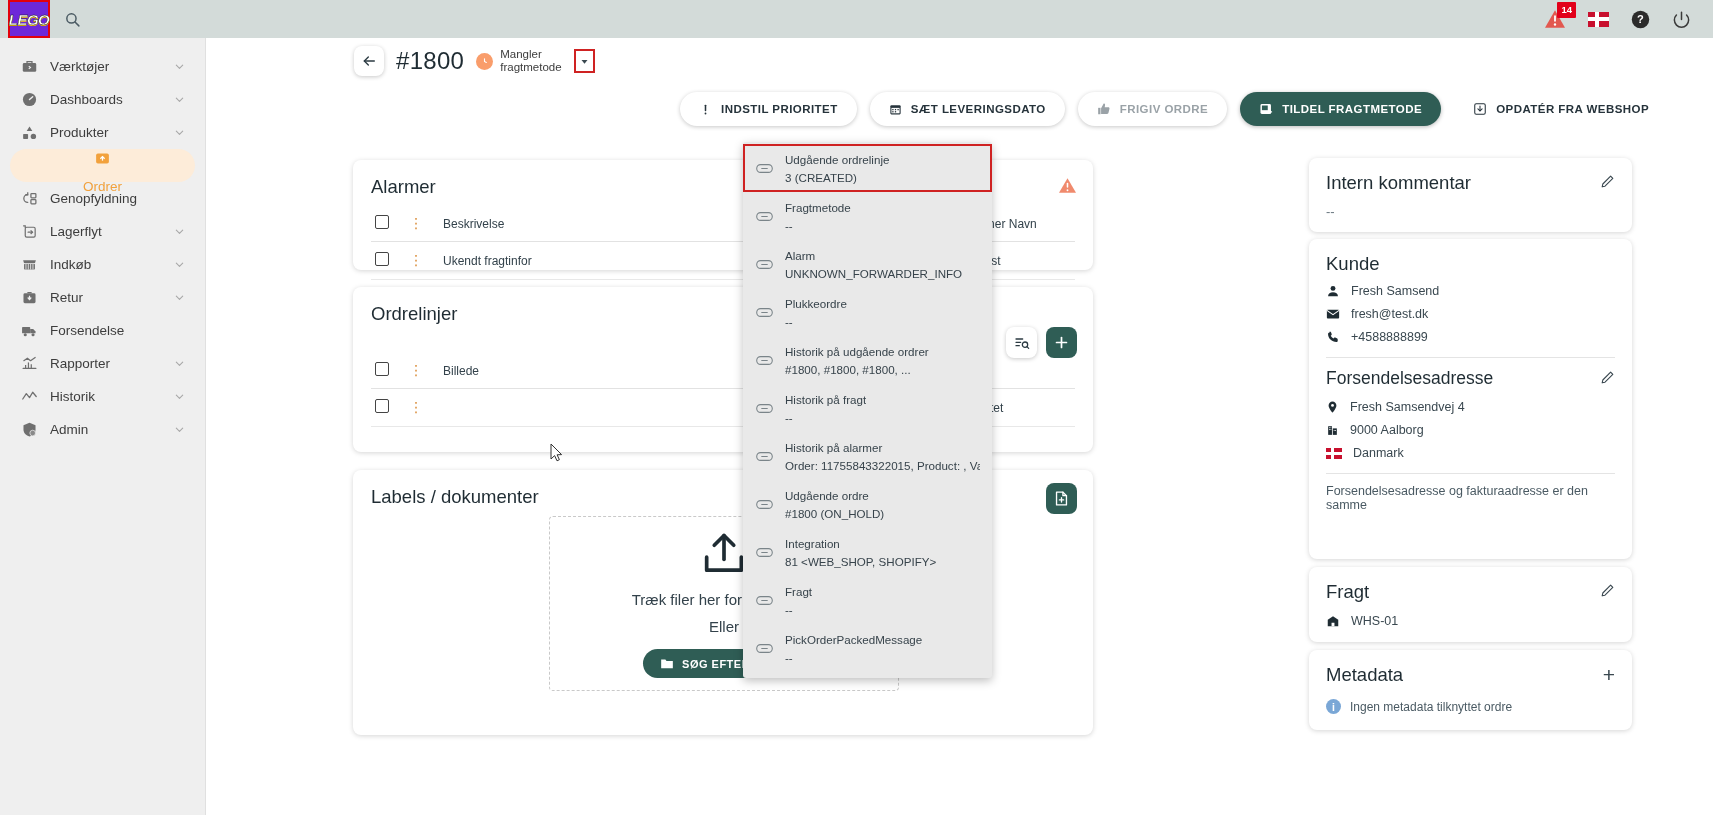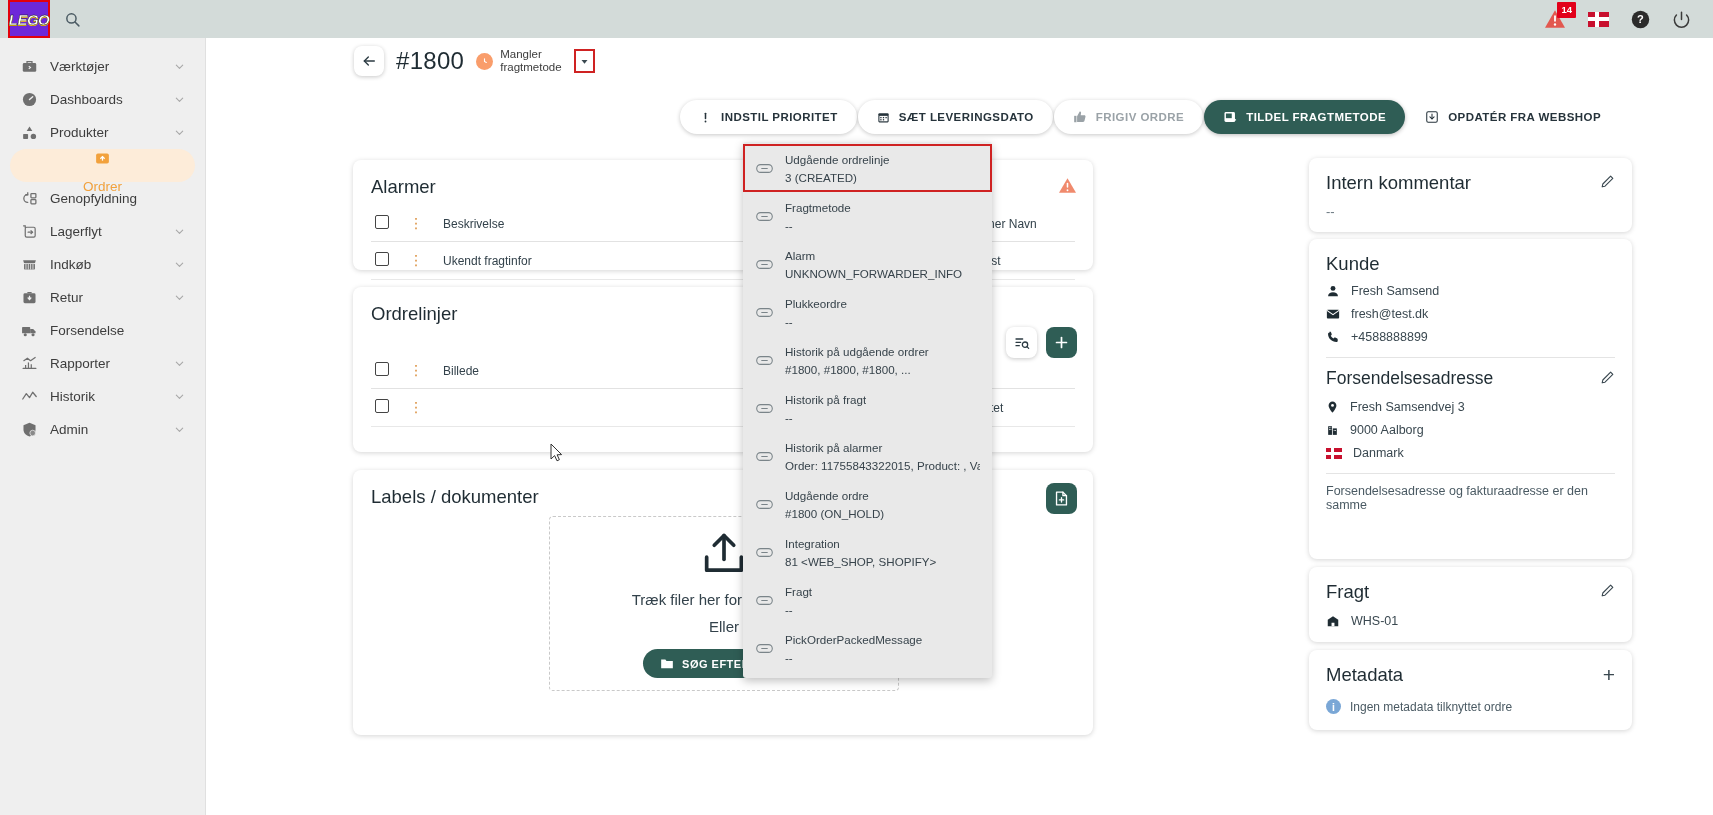--- a/index.html
+++ b/index.html
@@ -87,21 +87,21 @@
   .clock-dot {
     width: 17px; height: 17px; border-radius: 50%; background: #f99d6b;
     display: flex; align-items: center; justify-content: center; flex: 0 0 17px;
   }
   .status-txt { font-size: 11.5px; color: #3d3d3d; line-height: 13px; max-width: 64px; }
   .caret-btn {
     width: 21px; height: 24px; border: 2px solid #cf2222; background: #fff;
     display: flex; align-items: center; justify-content: center; cursor: pointer;
   }
 
-  .actions { position: absolute; top: 62px; left: 474px; display: flex; gap: 1px; align-items: center; }
+  .actions { position: absolute; top: 54px; left: 474px; display: flex; gap: 13px; align-items: center; }
   .act {
     display: flex; align-items: center; gap: 9px;
     height: 34px; padding: 0 19px; border-radius: 18px;
     background: #fff; box-shadow: 0 1px 4px rgba(0,0,0,.22);
     font-size: 11.5px; font-weight: 700; letter-spacing: .45px;
     color: #26333b; cursor: pointer; white-space: nowrap;
   }
   .act.dim { color: #9aa2a7; }
   .act.primary { background: #2f5d55; color: #fff; box-shadow: 0 1px 4px rgba(0,0,0,.28); }
   .act.plain { background: transparent; box-shadow: none; color: #26333b; }
@@ -626,21 +626,21 @@
         <svg width="15" height="15" viewBox="0 0 24 24" fill="none" stroke="#3a4850" stroke-width="1.8" stroke-linecap="round" stroke-linejoin="round">
           <path d="M17 3.5 20.5 7 8 19.5 3.5 20.5 4.5 16z"></path>
         </svg>
       </span>
     </div>
     <div class="rail-line">
       <svg width="13" height="14" viewBox="0 0 24 24" fill="#1f2c33">
         <path d="M12 1.8c-4 0-7.2 3.2-7.2 7.2 0 5.4 7.2 13.2 7.2 13.2s7.2-7.8 7.2-13.2c0-4-3.2-7.2-7.2-7.2z"></path>
         <circle cx="12" cy="9" r="2.6" fill="#fff"></circle>
       </svg>
-      <span>Fresh Samsendvej 3</span>
+      <span>Fresh Samsendvej 4</span>
     </div>
     <div class="rail-line">
       <svg width="13" height="14" viewBox="0 0 24 24" fill="#1f2c33">
         <rect x="4" y="5" width="7" height="16"></rect>
           <rect x="12.5" y="9" width="7.5" height="12"></rect>
         <rect x="5.8" y="7" width="1.6" height="1.6" fill="#fff"></rect>
           <rect x="8.2" y="7" width="1.6" height="1.6" fill="#fff"></rect>
         <rect x="5.8" y="10.5" width="1.6" height="1.6" fill="#fff"></rect>
           <rect x="8.2" y="10.5" width="1.6" height="1.6" fill="#fff"></rect>
         <rect x="14.3" y="12" width="1.6" height="1.6" fill="#fff"></rect>

